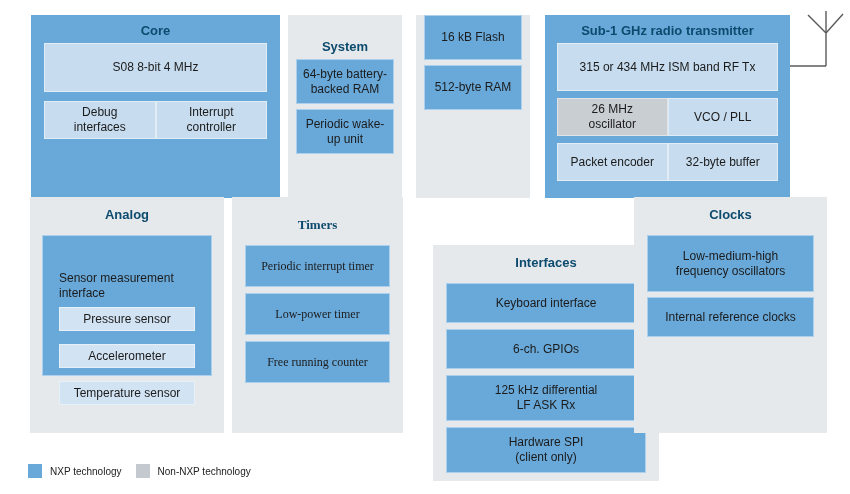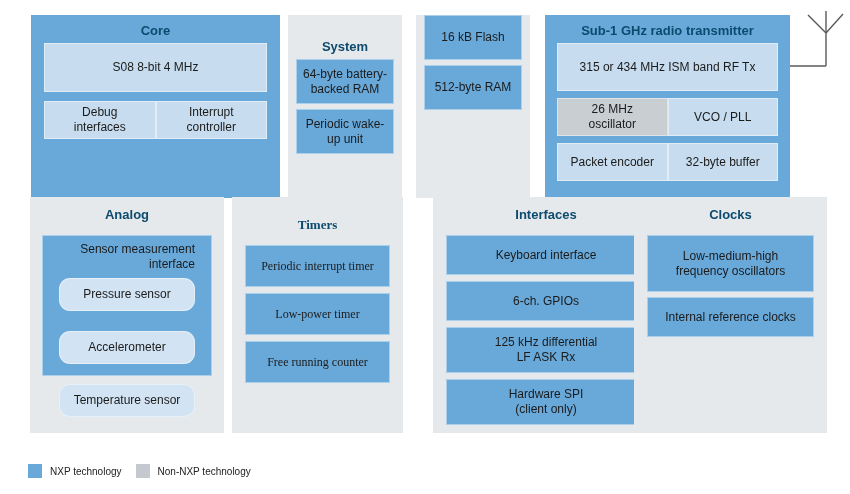--- a/index.html
+++ b/index.html
@@ -24,21 +24,21 @@
   }
   .panel-b .panel-title { height: 38px; padding-top: 10px; }
 
   #core     { left: 31px;  width: 249px; padding: 0 13px; }
   #system   { left: 288px; width: 114px; padding: 16px 8px; }
   #memories { left: 416px; width: 114px; padding: 0 8px; }
   #radio    { left: 545px; width: 245px; padding: 0 12px; }
 
   #analog     { left: 30px;  width: 194px; padding: 0 12px; }
   #timers     { left: 232px; width: 171px; padding: 10px 13px; font-family: Liberation Serif, serif; }
-  #interfaces { left: 433px; width: 226px; padding: 0 13px; }
+  #interfaces { left: 433px; width: 226px; padding: 0 13px; margin-top: 48px; }
   #clocks     { left: 634px; width: 193px; padding: 0 13px; }
 
   
   .block {
     display: flex; align-items: center; justify-content: center;
     text-align: center; font-size: 12px; line-height: 1.22;
     border: 1px solid rgba(255,255,255,0.45);
     padding: 2px;
   }
   .block.light   { background: #c7ddef; }
@@ -59,22 +59,22 @@
   
   #radio .rf { height: 48px; margin-bottom: 7px; }
   #radio .row2 { height: 38px; margin-bottom: 7px; }
 
   
   #analog .adc { height: 40px; margin-bottom: 6px; }
   #analog .sensor {
     background: #69a9da; border: 1px solid rgba(255,255,255,0.45);
     height: 141px; padding: 6px 16px 0;
   }
-  .sensor-label { font-size: 12px; text-align: right; line-height: 1.25; margin-bottom: 6px; }
-  .sensor .block { height: 33px; margin-bottom: 20px; border-radius: 11px; }
+  .sensor-label { font-size: 12px; text-align: left; line-height: 1.25; margin-bottom: 6px; margin-top: 29px; }
+  .sensor .block { height: 24px; margin-bottom: 13px; }
 
   
   #timers .block { height: 42px; margin-bottom: 6px; }
   #interfaces .block { height: 40px; margin-bottom: 6px; }
   #interfaces .block.tall { height: 46px; }
   #clocks .b1 { height: 57px; margin-bottom: 5px; }
   #clocks .b2 { height: 40px; }
 
   
   .block span { display: inline-block; }

